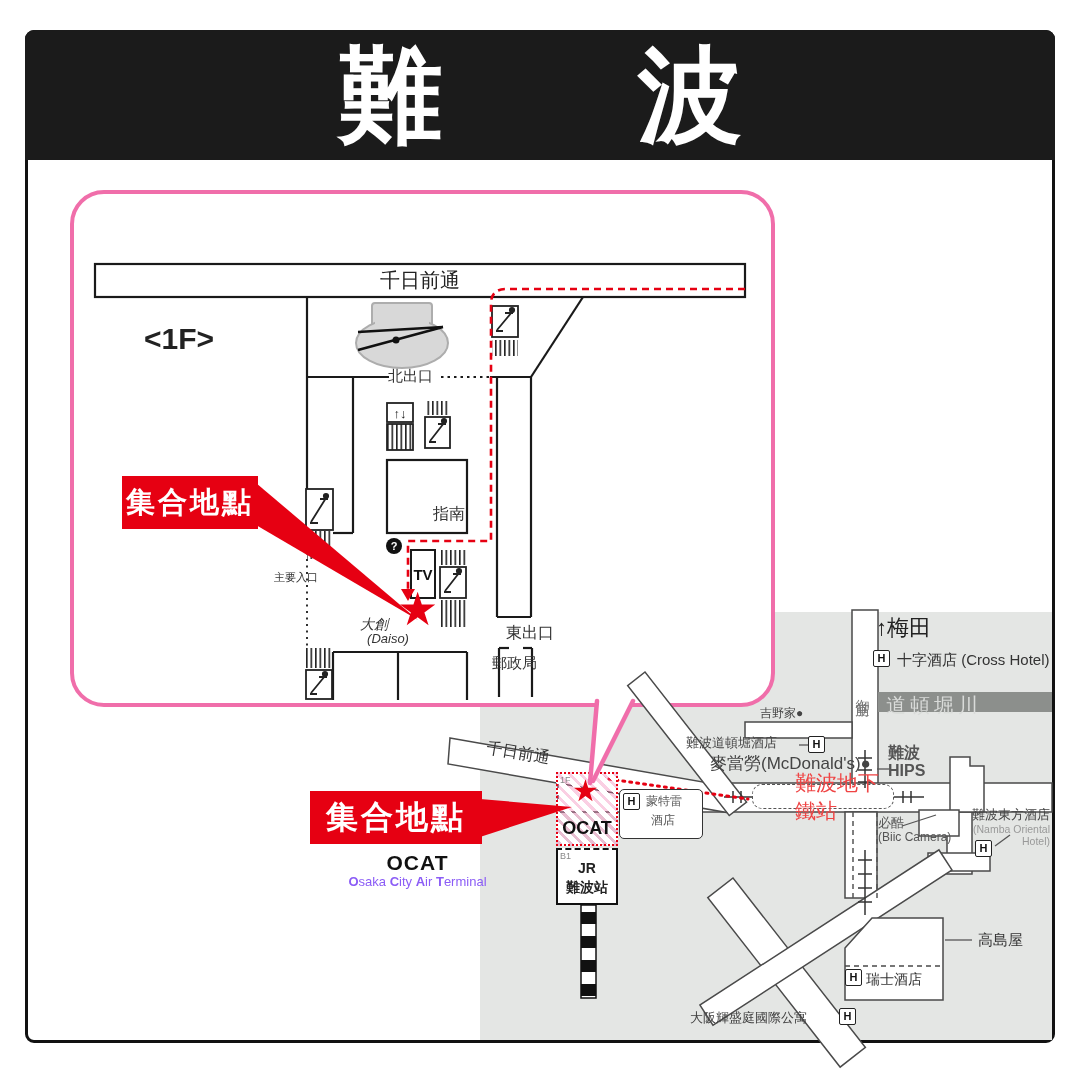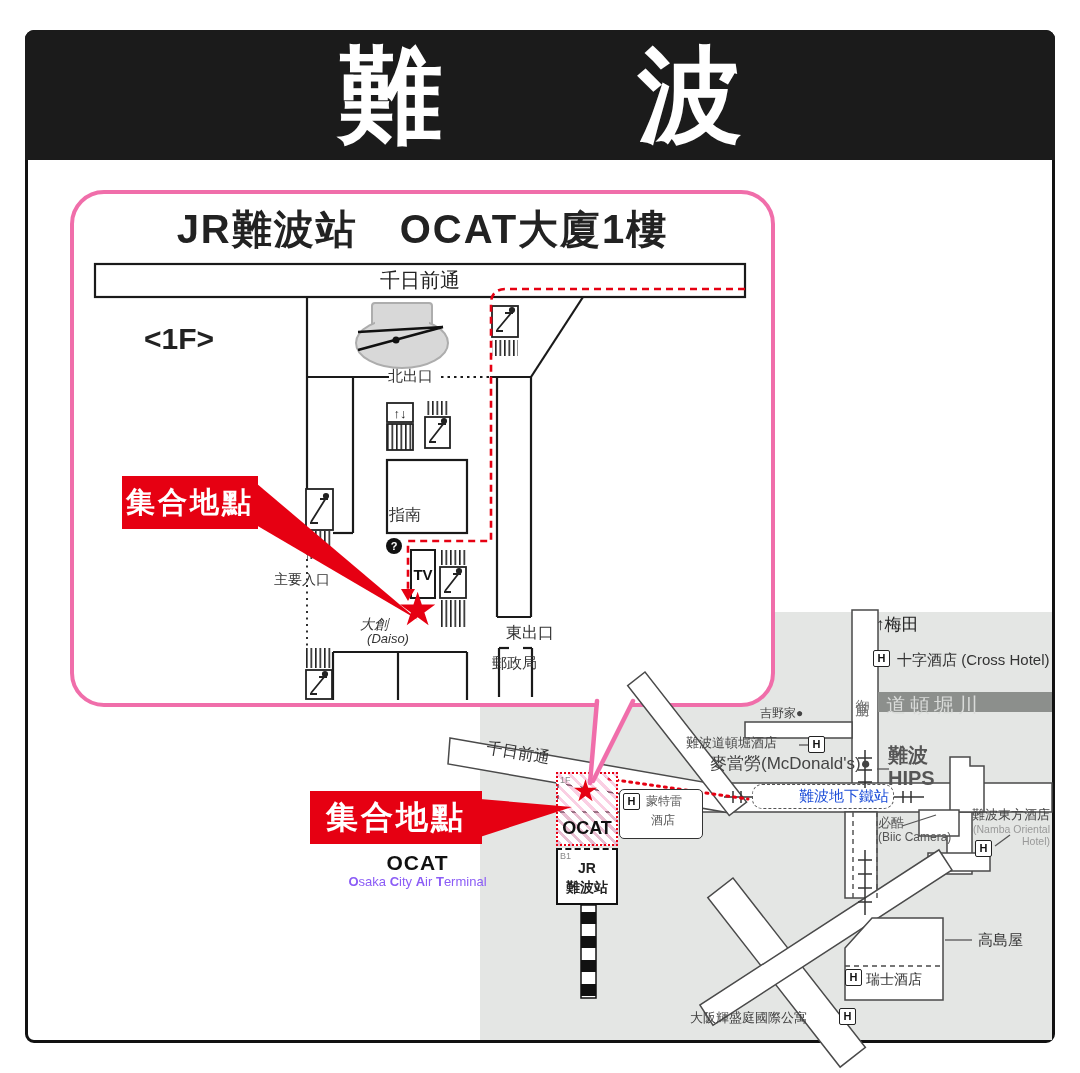--- a/index.html
+++ b/index.html
@@ -187,62 +187,61 @@
       <text x="400" y="418" font-size="13" text-anchor="middle" fill="#111">↑↓</text>
       <rect x="387" y="424" width="26" height="26" fill="url(#hv)" stroke="#222" stroke-width="1.8"></rect>
     </g>
 
     <g>
       <path d="M745,289 H506 Q491,289 491,304 V541 H408 V589" stroke="#E60012" stroke-width="2.6" fill="none" stroke-dasharray="7 5"></path>
       <polygon points="401,589 415,589 408,601" fill="#E60012"></polygon>
     </g>
   </svg>
 
-  <div class="lbl" style="left:90px;top:206px;width:665px;text-align:center;font-size:40px;font-weight:600;letter-spacing:2px;color:#222;">JR難波站　OCAT大廈1樓</div>
   <div class="lbl" style="left:95px;top:269px;width:650px;text-align:center;font-size:20px;color:#222;">千日前通</div>
   <div class="lbl" style="left:144px;top:322px;font-size:30px;font-weight:700;color:#222;">&lt;1F&gt;</div>
   <div class="lbl" style="left:388px;top:367px;font-size:15px;">北出口</div>
-  <div class="lbl" style="left:274px;top:571px;font-size:14px;">主要入口</div>
-  <div class="lbl" style="left:389px;top:506px;width:76px;text-align:left;font-size:16px;">指南</div>
+  <div class="lbl" style="left:274px;top:571px;font-size:11px;">主要入口</div>
+  <div class="lbl" style="left:389px;top:506px;width:76px;text-align:right;font-size:16px;font-family:Liberation Mono, monospace;">指南</div>
   <div class="qbadge" style="left:386px;top:538px;">?</div>
   <div class="lbl" style="left:410px;top:566px;width:26px;text-align:center;font-size:15px;font-weight:700;color:#111;">TV</div>
   <div class="star" style="left:397px;top:586px;font-size:46px;">★</div>
   <div class="lbl" style="left:506px;top:624px;font-size:16px;">東出口</div>
   <div class="lbl" style="left:492px;top:654px;font-size:15px;">郵政局</div>
   <div class="lbl" style="left:336px;top:616px;width:76px;text-align:center;font-size:14px;font-style:italic;">
     <div>大創</div>
     <div style="font-size:13px;padding-left:28px;">(Daiso)</div>
   </div>
   <div class="banner" style="left:122px;top:476px;width:136px;height:53px;font-size:29px;">集合地點</div>
 
   <div class="banner" style="left:310px;top:791px;width:172px;height:53px;font-size:32px;">集合地點</div>
 
-  <div class="lbl" style="left:876px;top:615px;font-size:17px;color:#222;">↑梅田</div>
+  <div class="lbl" style="left:876px;top:615px;font-size:22px;color:#222;">↑梅田</div>
 
   <div class="hbox" style="left:873px;top:650px;">H</div>
   <div class="lbl" style="left:897px;top:651px;font-size:15px;">十字酒店 (Cross Hotel)</div>
 
   <div class="lbl" style="left:886px;top:694px;font-size:20px;letter-spacing:4px;color:#d9dbd9;">道頓堀川</div>
 
   <div class="lbl" style="left:760px;top:707px;font-size:12px;color:#444;">吉野家●</div>
 
   <div class="lbl vtext" style="left:855px;top:688px;font-size:14px;color:#777;letter-spacing:2px;">御堂筋</div>
 
   <div class="lbl" style="left:686px;top:736px;font-size:13px;color:#444;">難波道頓堀酒店</div>
   <div class="hbox" style="left:808px;top:736px;">H</div>
 
   <div class="lbl" style="left:710px;top:754px;font-size:17px;color:#444;">麥當勞(McDonald's)●</div>
 
-  <div class="lbl" style="left:888px;top:744px;font-size:20px;font-weight:600;color:#555;">
+  <div class="lbl" style="left:888px;top:744px;font-size:16px;font-weight:600;color:#555;">
     <div>難波</div>
     <div>HIPS</div>
   </div>
 
   <div id="subwaybox" class="abs">
-    <span style="font-size:15px;color:#1d4ed8;margin-left:42px;">難波地下鐵站</span>
+    <span style="font-size:21px;color:#ef4444;margin-left:42px;">難波地下鐵站</span>
   </div>
 
   <div class="lbl" style="left:878px;top:816px;font-size:13px;color:#555;">
     <div>必酷</div>
     <div style="font-size:12px;">(Biic Camera)</div>
   </div>
 
   <div class="lbl" style="left:964px;top:808px;width:86px;text-align:right;">
     <div style="font-size:13px;color:#444;">難波東方酒店</div>
     <div style="font-size:10.5px;color:#999;">(Namba Oriental</div>

